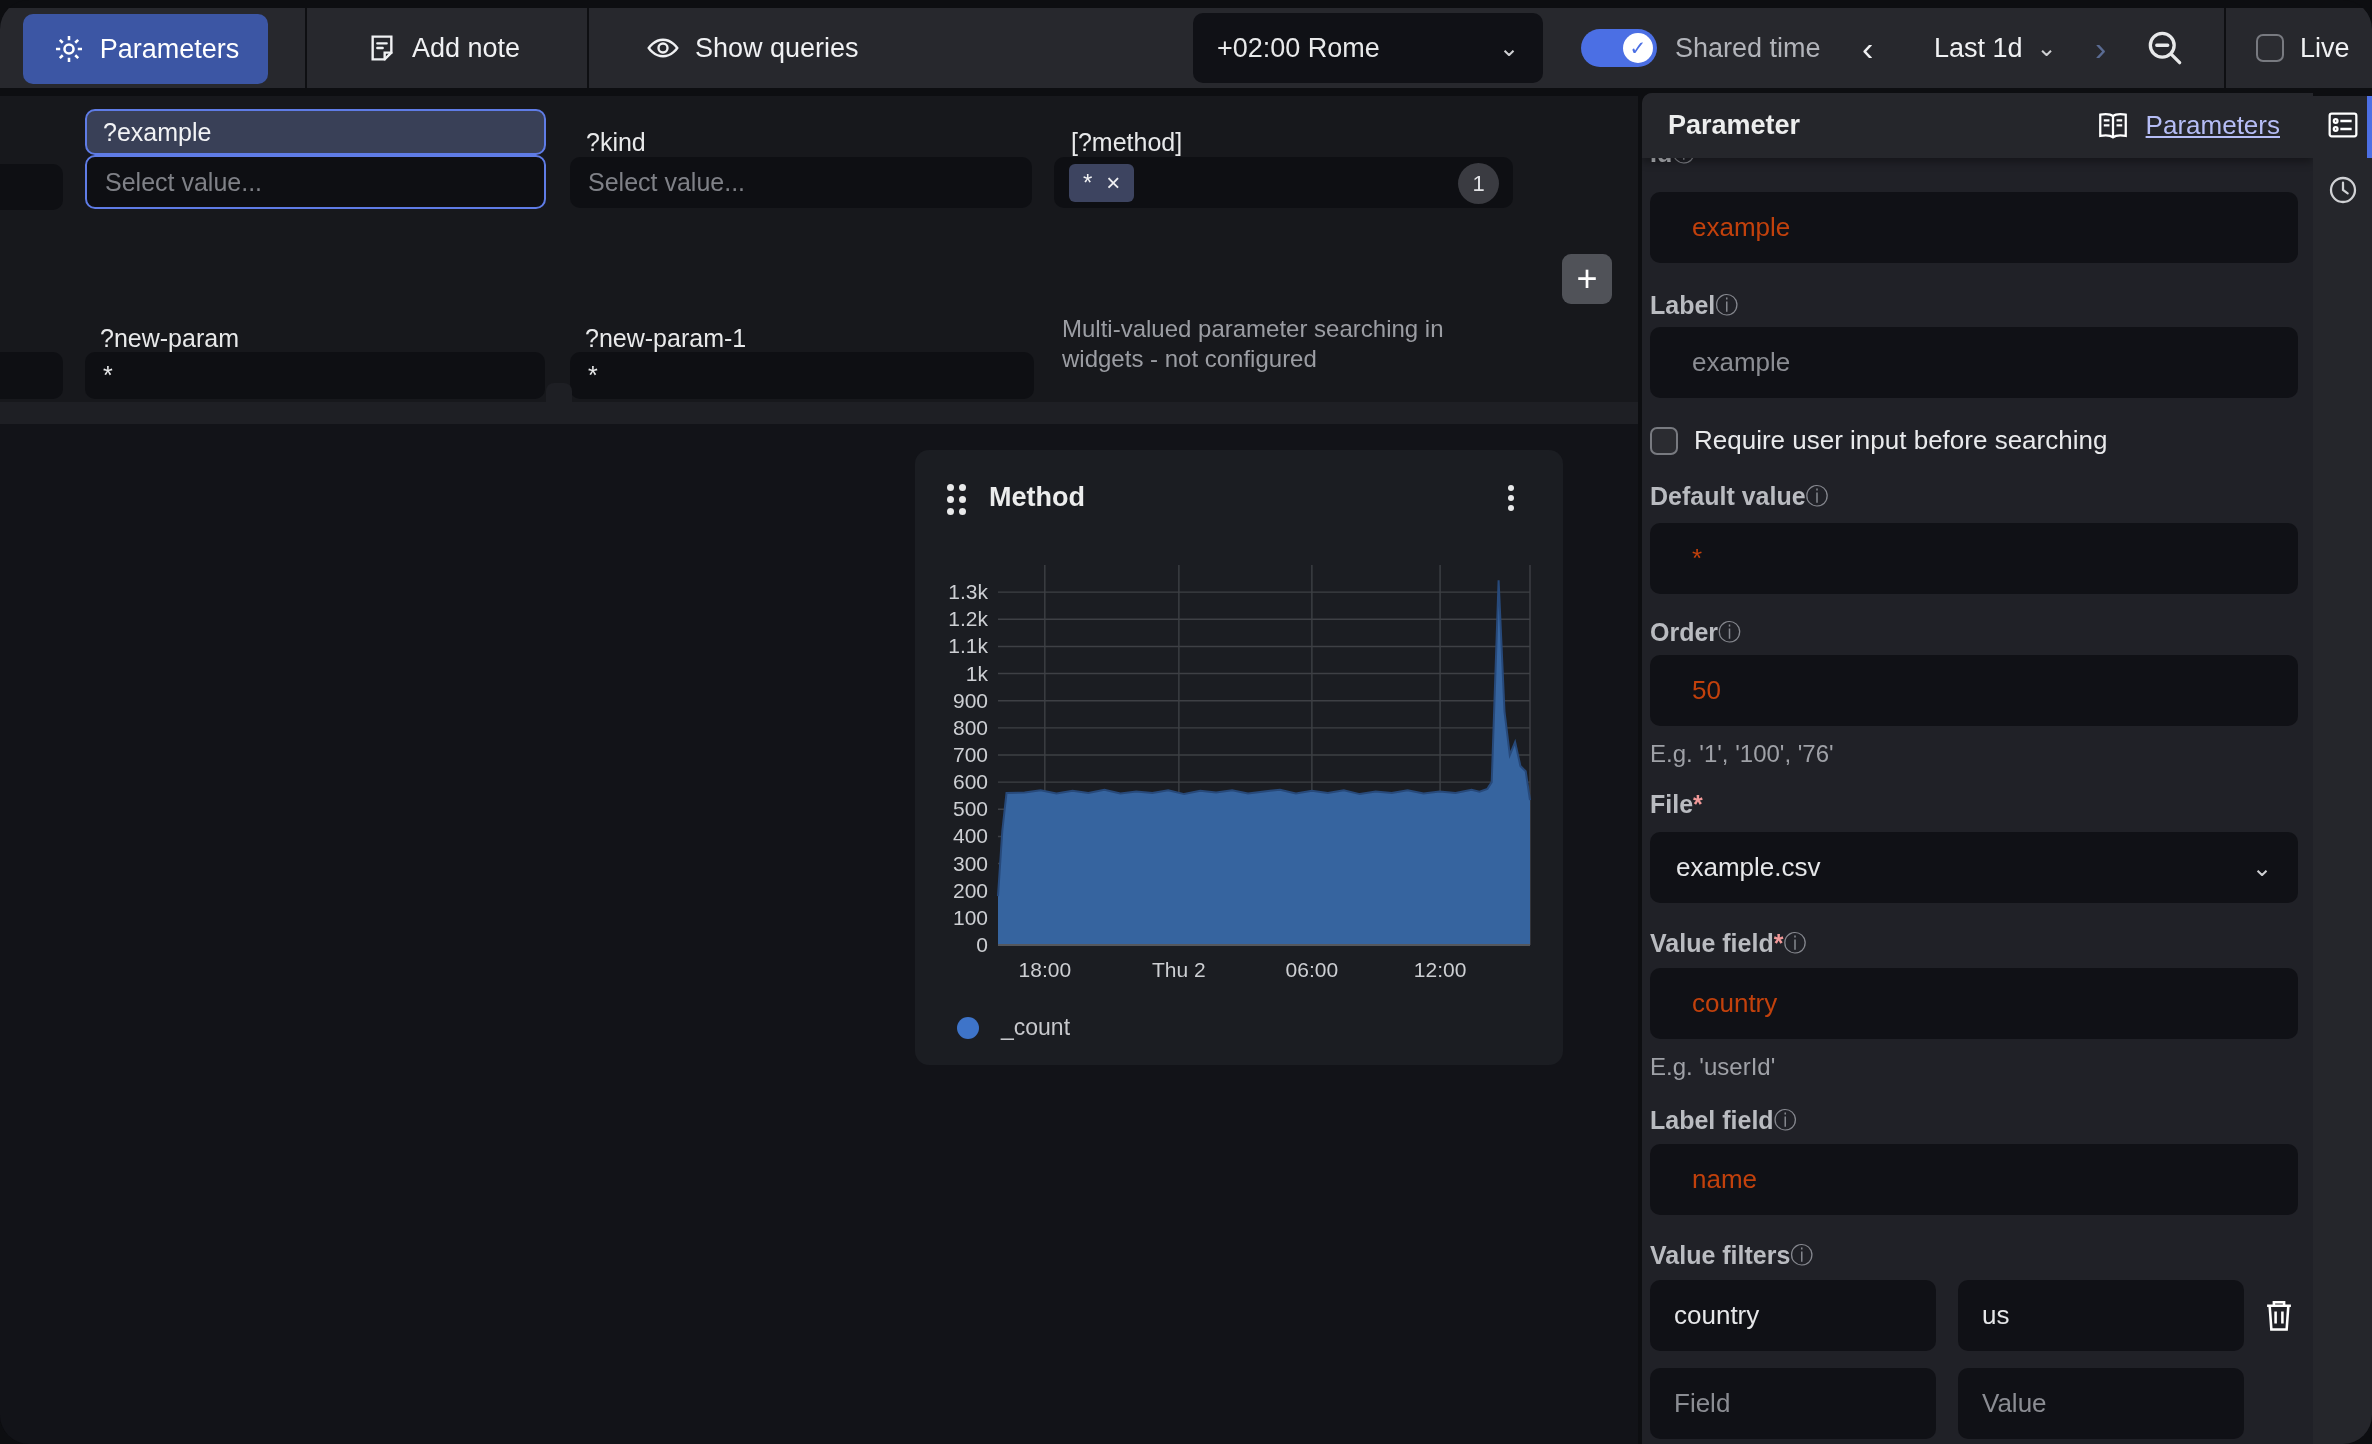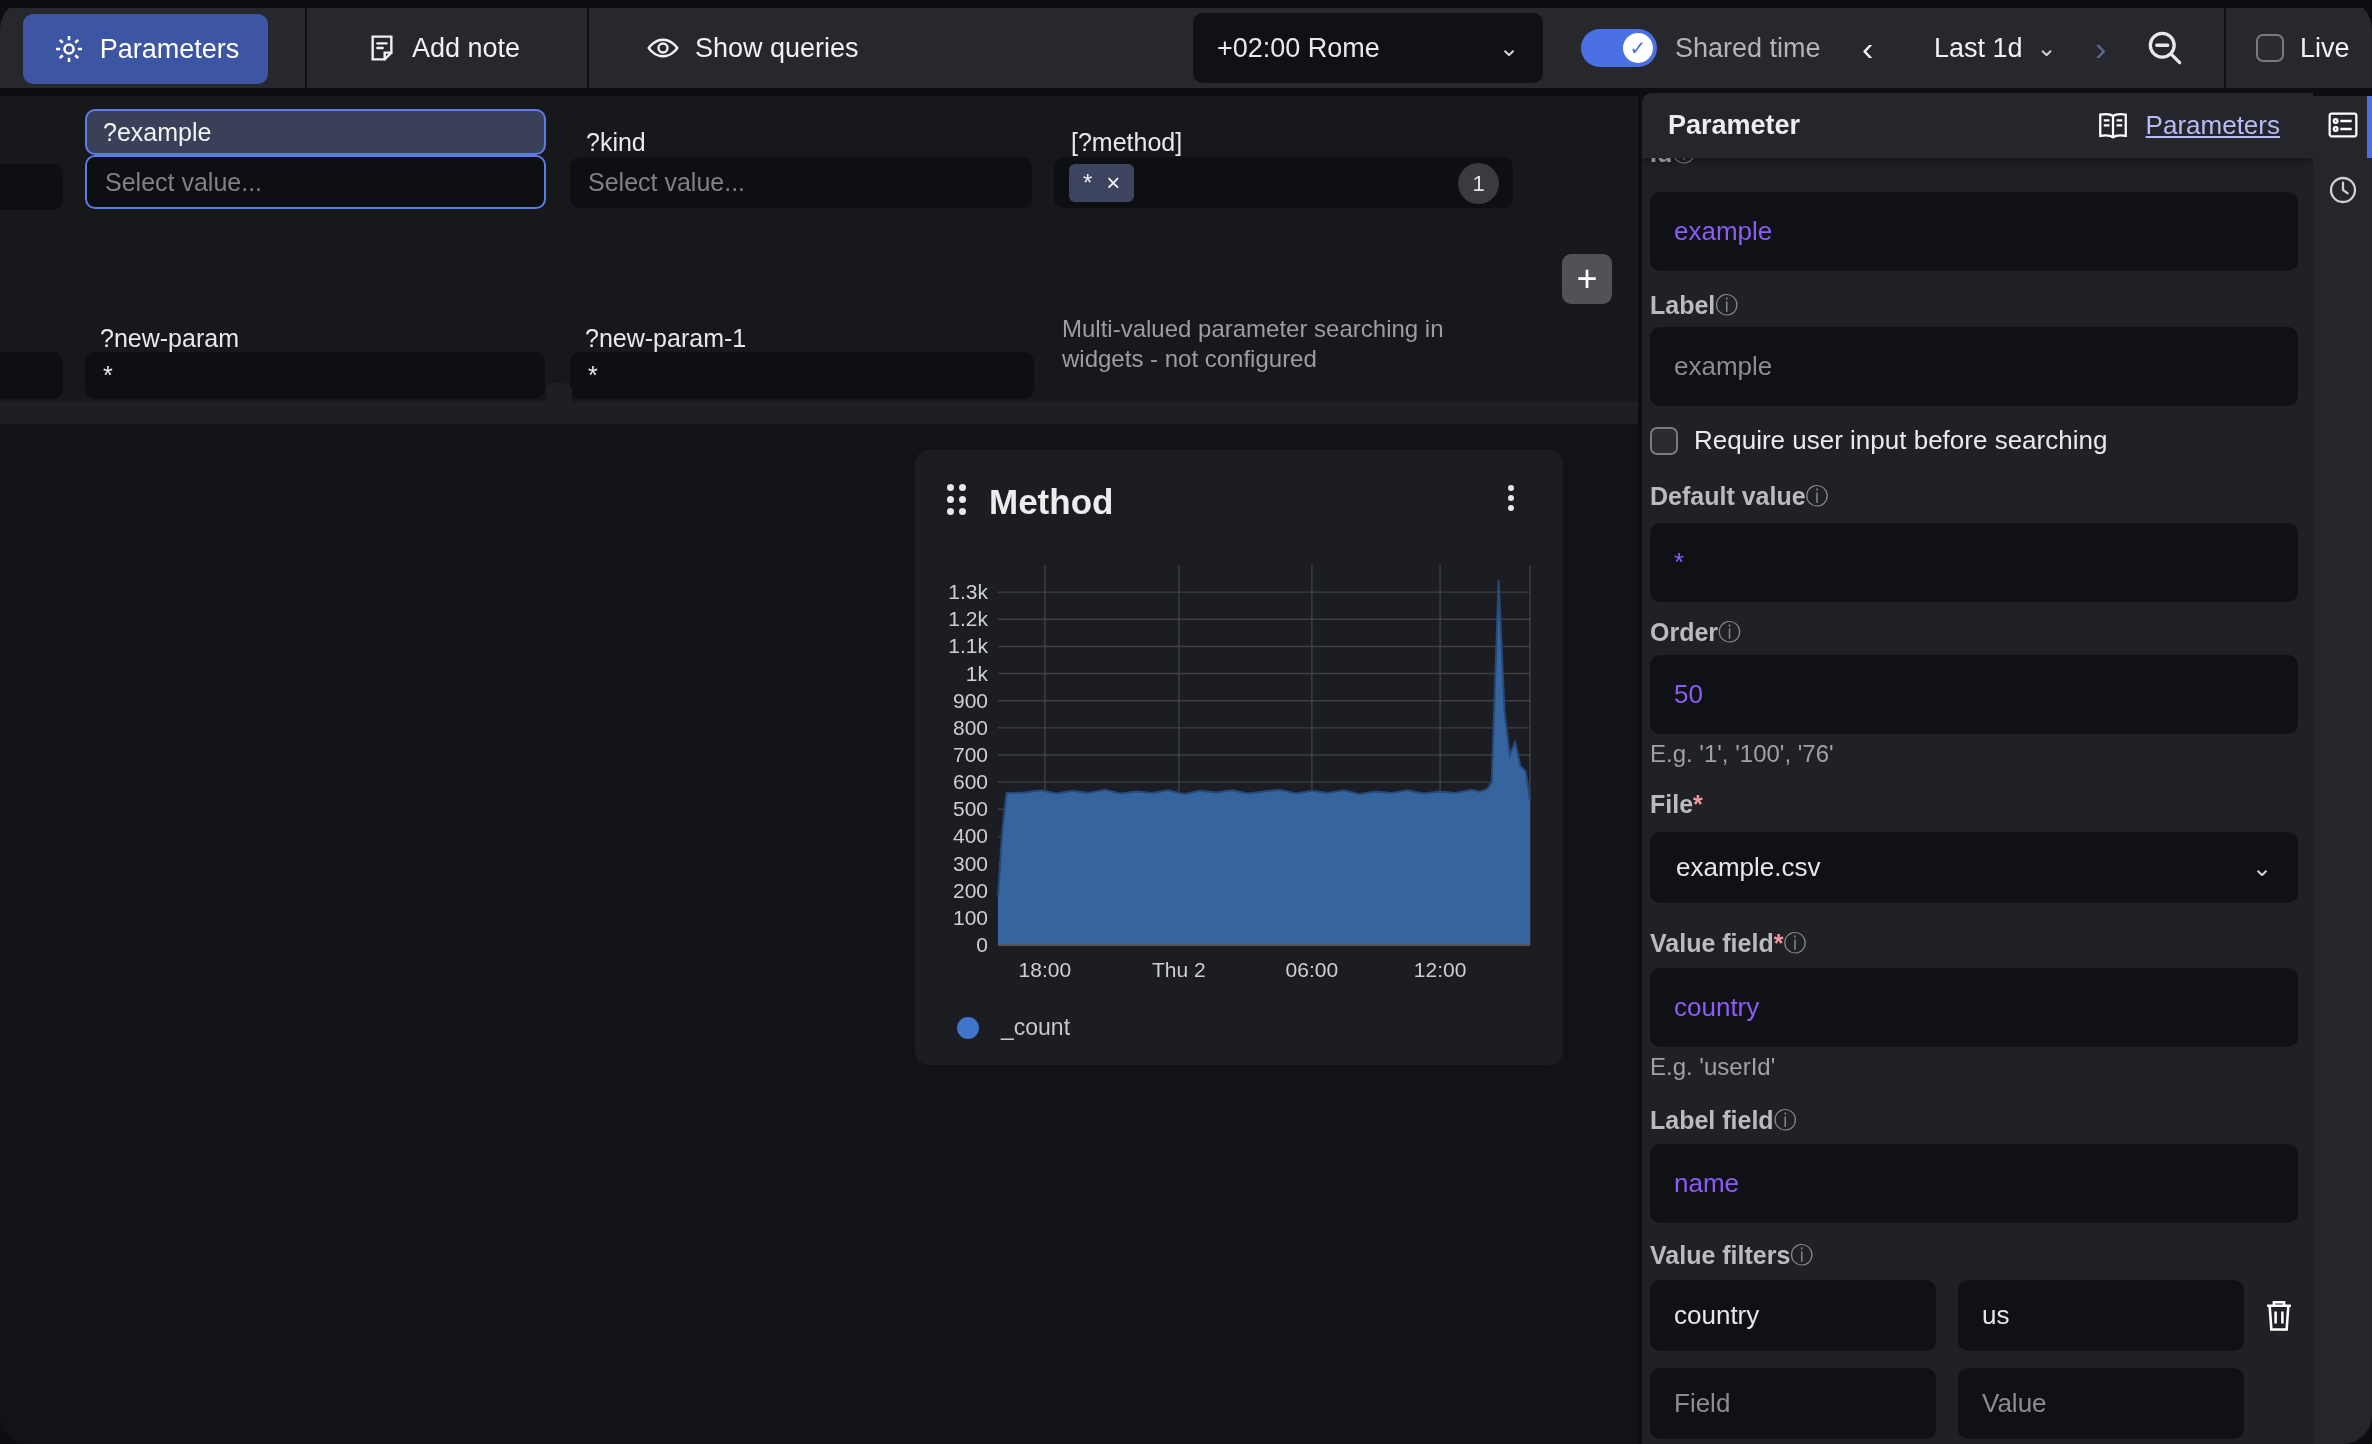--- a/index.html
+++ b/index.html
@@ -45,21 +45,21 @@
   .note { position:absolute; left:1062px; top:218px; width:480px; font-size:24px; line-height:30px; color:#9b9da3; }
   .plus-btn { position:absolute; left:1562px; top:158px; width:50px; height:50px; background:#505258;
     border:none; border-radius:9px; color:#fff; font-size:36px; line-height:44px; cursor:pointer; }
   .apply-btn { position:absolute; left:1051px; top:352px; width:266px; height:47px; background:#7e8085;
     border:none; border-radius:9px; color:#fff; font-size:25px; font-family:inherit; cursor:pointer; }
   .edge-input { position:absolute; left:-14px; width:77px; background:#0e0f13; border-radius:10px; }
 
   
   .canvas { position:absolute; left:0; top:424px; width:1638px; height:1020px; background:#121318; }
   .widget { position:absolute; left:915px; top:450px; width:648px; height:615px; background:#1b1d22; border-radius:14px; }
-  .widget-title { position:absolute; left:74px; top:32px; font-size:35px; font-weight:bold; color:#eceded; }
+  .widget-title { position:absolute; left:74px; top:32px; font-size:27px; font-weight:bold; color:#eceded; }
   .drag-handle { position:absolute; left:32px; top:34px; width:24px; height:32px; display:grid;
     grid-template-columns:8px 8px; grid-auto-rows:8px; gap:4px; cursor:grab; }
   .drag-handle i { width:7px; height:7px; border-radius:50%; background:#e8e9ea; }
   .kebab { position:absolute; left:578px; top:30px; width:36px; height:36px; background:none; border:none;
     color:#e8e9ea; font-size:26px; letter-spacing:0; cursor:pointer; line-height:12px; }
   .kebab i { display:block; width:6px; height:6px; border-radius:50%; background:#e8e9ea; margin:4px auto; }
   .legend { position:absolute; left:42px; top:564px; display:flex; align-items:center; gap:22px; }
   .legend .dot { width:22px; height:22px; border-radius:50%; }
   .legend .lbl { font-size:23px; color:#c7c8cc; }
 
@@ -68,22 +68,22 @@
     border-top-left-radius:10px; overflow:hidden; }
   .panel-header { position:absolute; left:0; top:0; width:671px; height:65px; background:#25262b;
     box-shadow:0 4px 8px rgba(0,0,0,0.35); z-index:5; display:flex; align-items:center; }
   .panel-title { position:absolute; left:26px; font-size:27px; font-weight:bold; color:#eceded; }
   .panel-link { position:absolute; right:33px; display:flex; align-items:center; gap:16px; cursor:pointer; }
   .panel-link span { font-size:26px; color:#b6bdf6; text-decoration:underline; }
   .f-label { position:absolute; left:8px; font-size:25px; font-weight:bold; color:#b9bbc0;
     display:flex; align-items:center; gap:0; }
   .info-i { font-size:23px; color:#85878e; font-weight:normal; }
   .req { color:#f19999; font-size:25px; }
-  .f-input { position:absolute; left:8px; width:648px; height:79px; background:#101116; border:none;
-    border-radius:10px; color:#8b5cf6; font-size:26px; font-family:inherit; padding:0 24px; }
+  .f-input { position:absolute; left:8px; width:648px; height:71px; background:#101116; border:none;
+    border-radius:10px; color:#c2410c; font-size:26px; font-family:inherit; padding:0 42px; }
   .f-input::placeholder { color:#8b8d93; }
   .f-select { position:absolute; left:8px; width:648px; height:71px; background:#101116; border-radius:10px;
     display:flex; align-items:center; justify-content:space-between; padding:0 26px; font-size:26px;
     color:#e6e7e9; cursor:pointer; }
   .f-hint { position:absolute; left:8px; font-size:24px; color:#9fa1a7; }
   .cb-row { position:absolute; left:8px; display:flex; align-items:center; gap:16px; }
   .cb-row .checkbox { width:28px; height:28px; }
   .cb-row span { font-size:26px; color:#e9eaec; }
   .filter-input { position:absolute; width:286px; height:71px; background:#101116; border:none;
     border-radius:10px; color:#e6e7e9; font-size:26px; font-family:inherit; padding:0 24px; }

